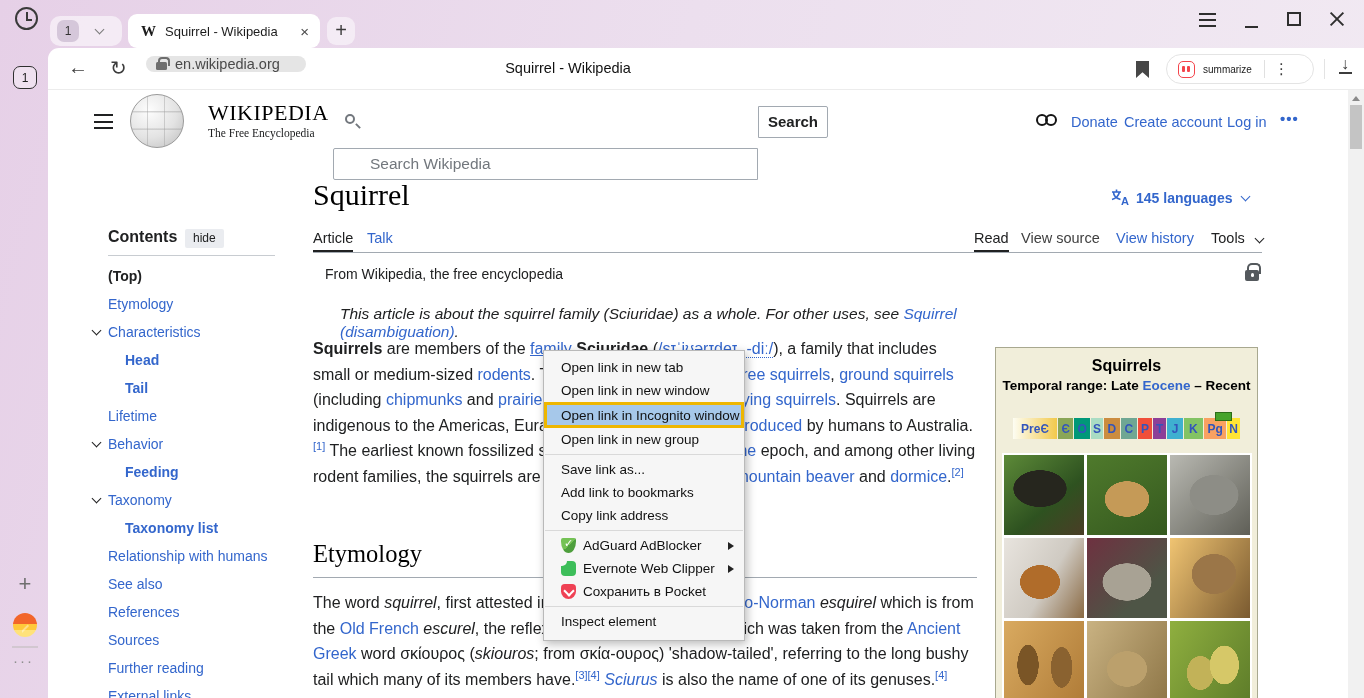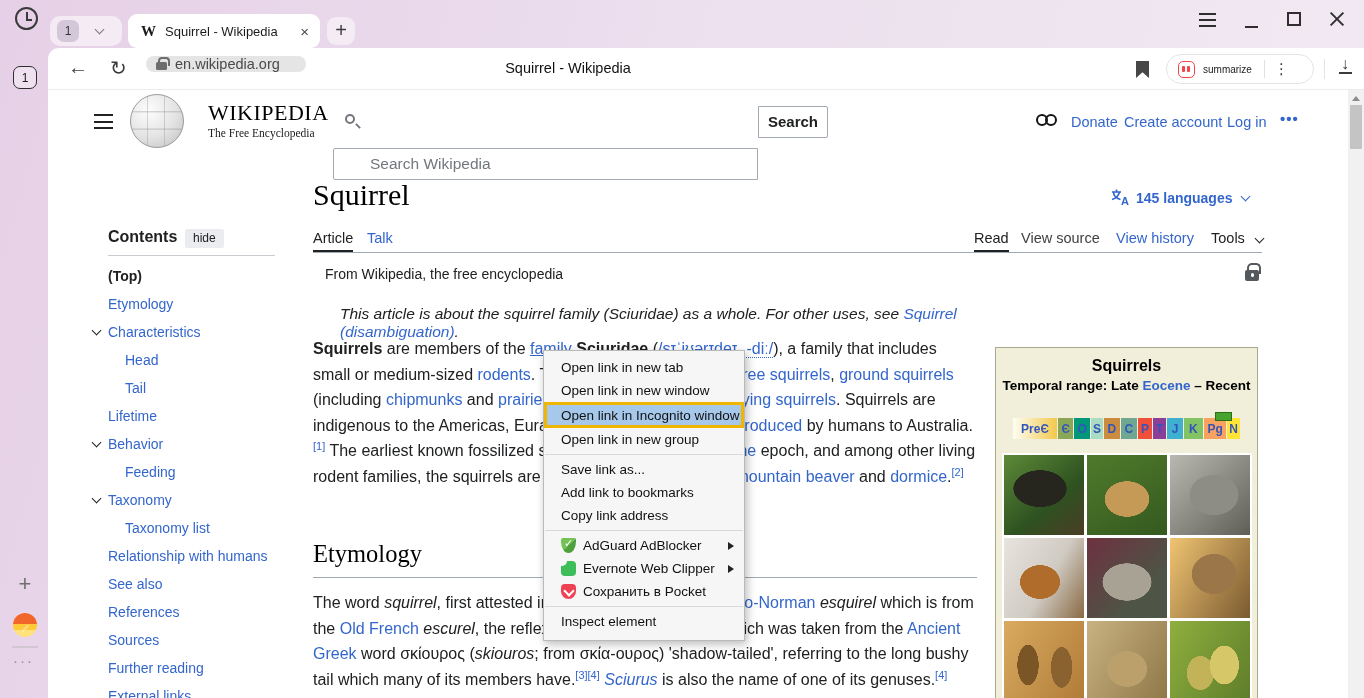--- a/index.html
+++ b/index.html
@@ -126,21 +126,21 @@
 
   
   .toc-head { position:absolute; left:60px; top:138px; font-size:16px; font-weight:bold; color:#202122; }
   .toc-hide { position:absolute; left:137px; top:139px; background:#eaecf0; border-radius:2px; font-size:12px;
     color:#202122; padding:2px 8px 3px; }
   .toc-div { position:absolute; left:60px; top:165px; width:167px; height:1px; background:#c8ccd1; }
   .toc { position:absolute; left:44px; top:172px; width:215px; }
   .toc .row { height:28px; display:flex; align-items:center; font-size:14px; position:relative; }
   .toc .row .lbl { margin-left:16px; color:#3366cc; white-space:nowrap; }
   .toc .row.top .lbl { color:#202122; font-weight:bold; }
-  .toc .row.sub .lbl { margin-left:33px; }
+  .toc .row.sub .lbl { margin-left:33px;font-weight:bold; }
   .toc .tchev { position:absolute; left:1px; top:9px; width:7px; height:7px; border-right:1.7px solid #202122; border-bottom:1.7px solid #202122; transform:rotate(45deg); }
 
   
   .infobox { position:absolute; left:947px; top:257px; width:263px; height:420px; background:#f1eeda; border:1px solid #a8a88f; }
   .ib-title { margin-top:9px; text-align:center; font-size:16px; font-weight:bold; color:#000; }
   .ib-temporal { margin-top:3px; text-align:center; font-size:13.5px; font-weight:bold; color:#000; }
   .geo-bar { position:relative; display:flex; gap:1px; height:21px; margin:25px 17px 0; }
   .geo-cell { display:flex; align-items:center; justify-content:center; font-size:12px; font-weight:bold; color:#3355bb; overflow:hidden; white-space:nowrap; }
   .gc0 { background:linear-gradient(90deg,#fdfdf2,#f2c94c); }
   .gc1 { background:#8aa657; } .gc2 { background:#009878; } .gc3 { background:#a9dcc3; }

